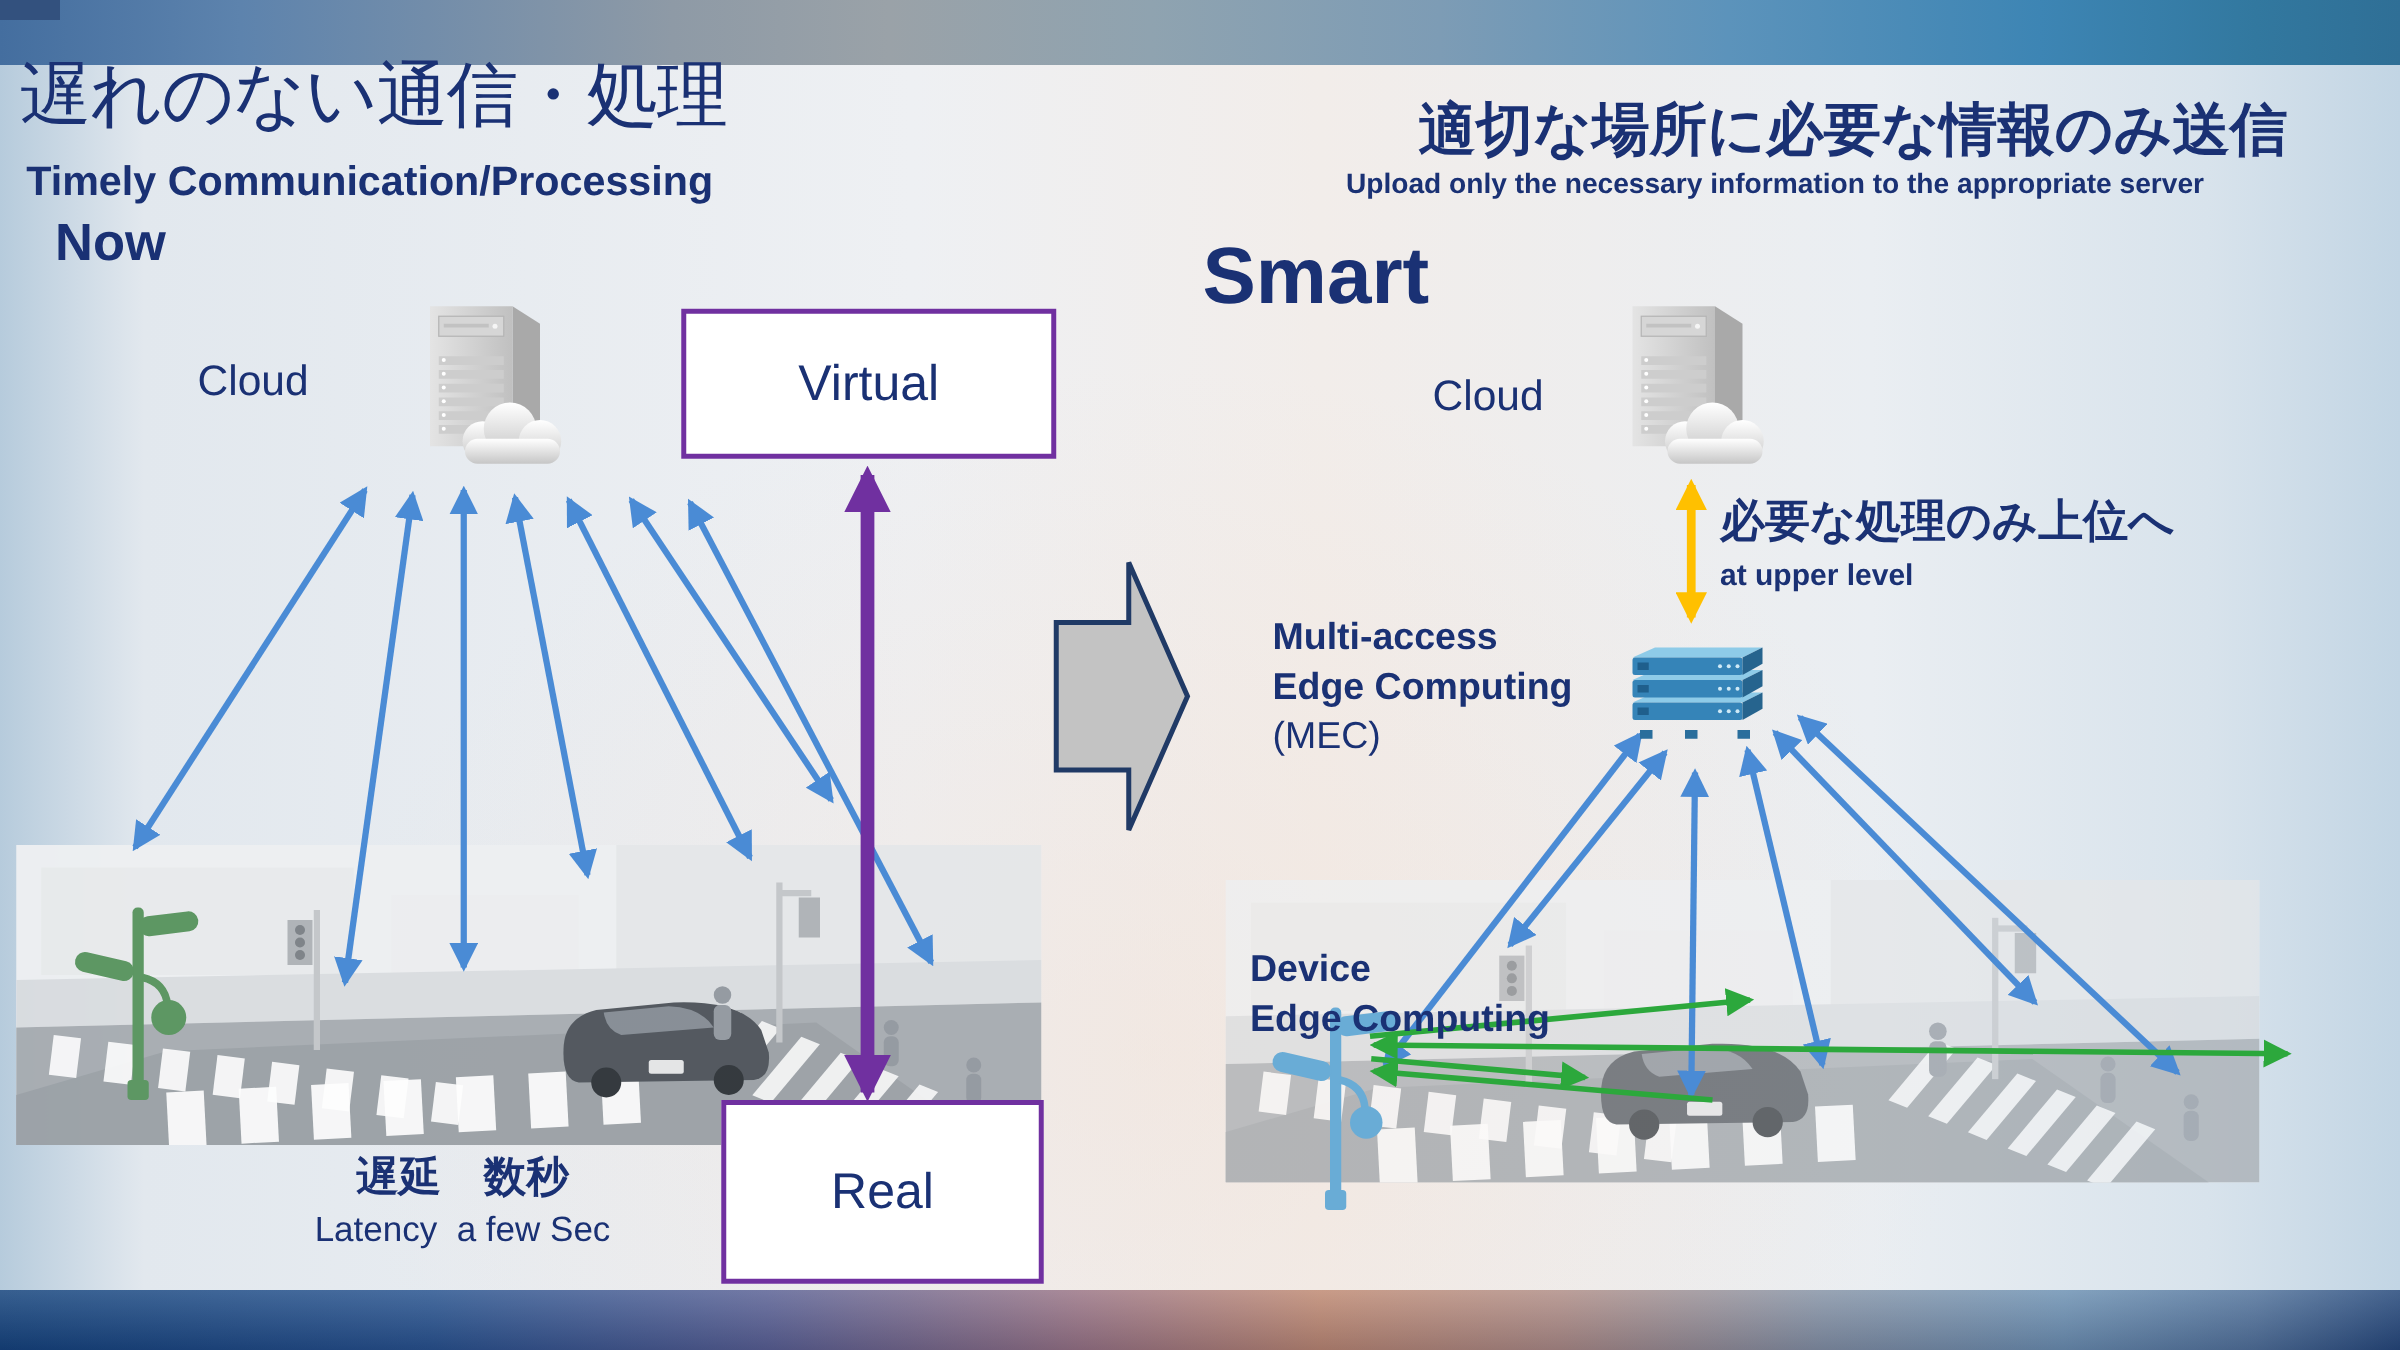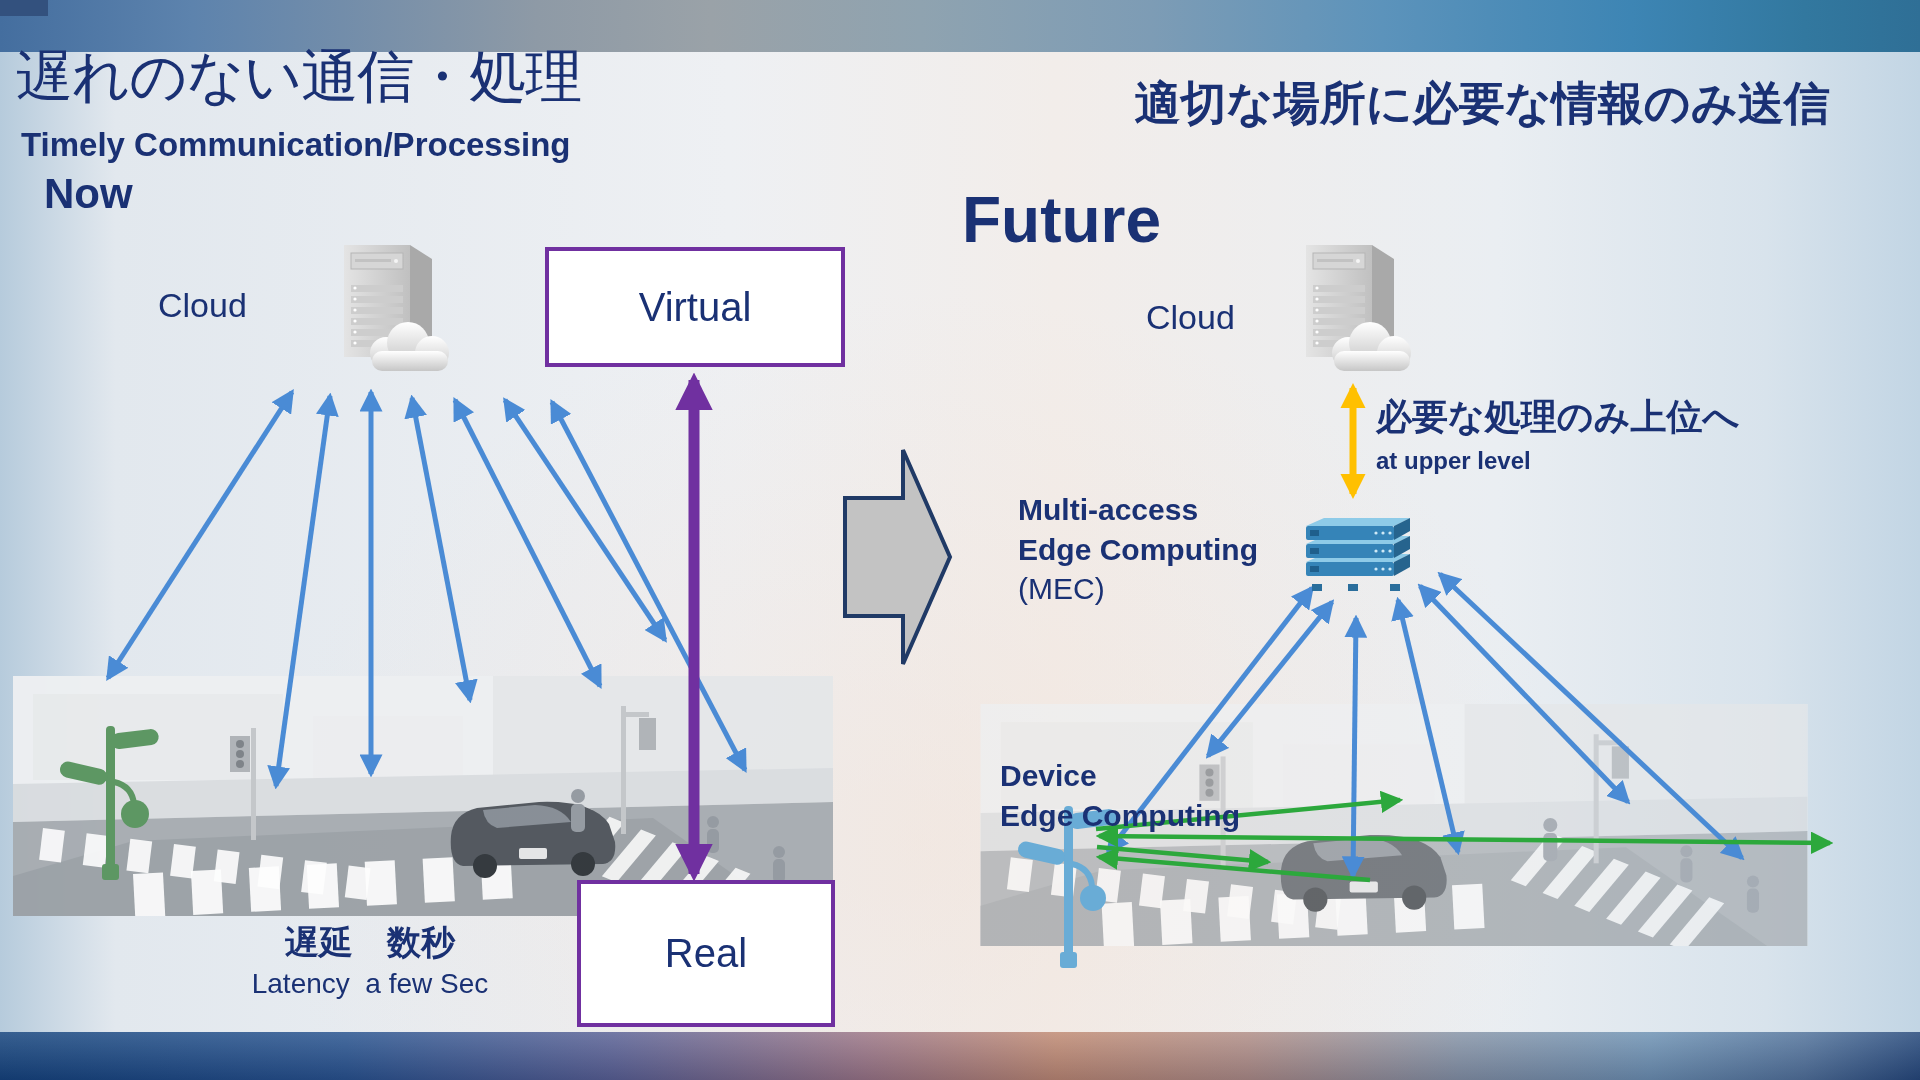--- a/index.html
+++ b/index.html
@@ -374,21 +374,22 @@
     <span>Virtual</span>
   </div>
   <div class="pbox box-real">
     <span>Real</span>
   </div>
 
   <div class="txt latency-jp z6">遅延　数秒</div>
   <div class="txt latency-en z6">Latency  a few Sec</div>
 
   <div class="txt jp-title-r z6">適切な場所に必要な情報のみ送信</div>
-  <div class="txt heading-future z6">Future</div>
+  <div class="txt en-title-r z6">Upload only the necessary information to the appropriate server</div>
+  <div class="txt heading-future z6">Smart</div>
   <div class="txt cloud-r z6">Cloud</div>
 
   <div class="txt process-jp z6">必要な処理のみ上位へ</div>
   <div class="txt process-en z6">
     <div>at upper level</div>
   </div>
 
   <div class="txt mec-text z6">
     <div class="b">Multi-access</div>
     <div class="b">Edge Computing</div>

